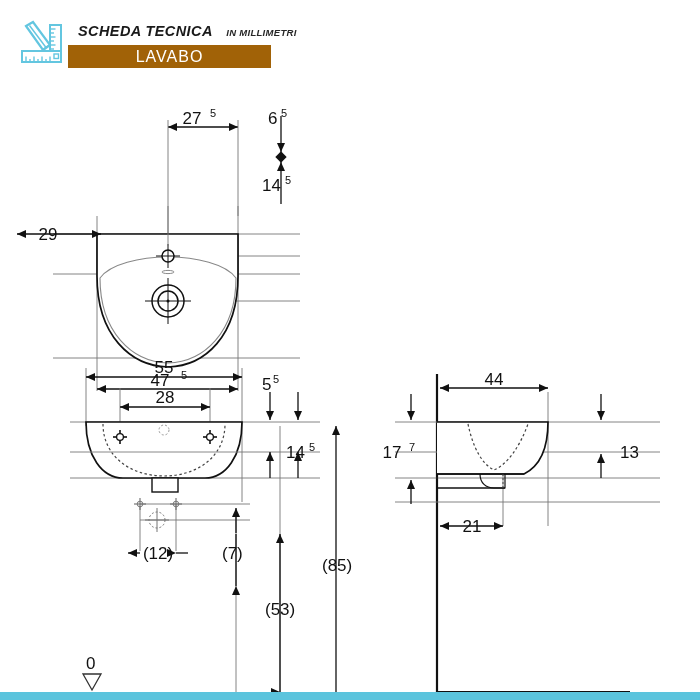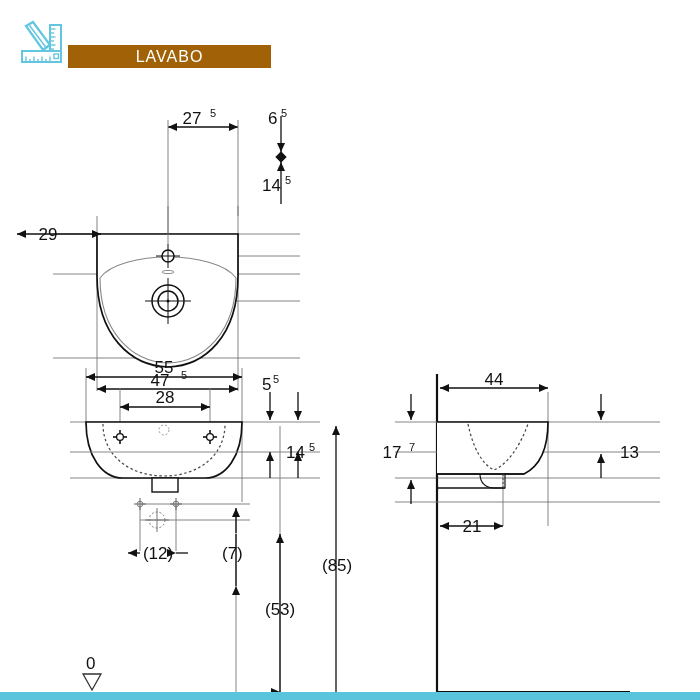--- a/index.html
+++ b/index.html
@@ -128,20 +128,24 @@
         <line x1="18" y1="44" x2="18" y2="38.5"></line>
         <line x1="22" y1="44" x2="22" y2="41"></line>
         <line x1="26" y1="44" x2="26" y2="38.5"></line>
         <line x1="30" y1="44" x2="30" y2="41"></line>
         <line x1="34" y1="44" x2="34" y2="38.5"></line>
       </g>
       <rect x="38" y="36" width="4.5" height="4.5" fill="none" stroke="#63c6e0" stroke-width="1.4"></rect>
     </svg>
   </div>
 
+  <div id="title-row">
+    <span id="doc-title">SCHEDA TECNICA</span>
+    <span id="doc-units">IN MILLIMETRI</span>
+  </div>
 
   <div id="product-bar">
     <div id="product-name">LAVABO</div>
   </div>
 </div>
 
 <div id="drawing">
 <svg width="700" height="610" viewBox="0 0 700 610">
 
   <defs>

